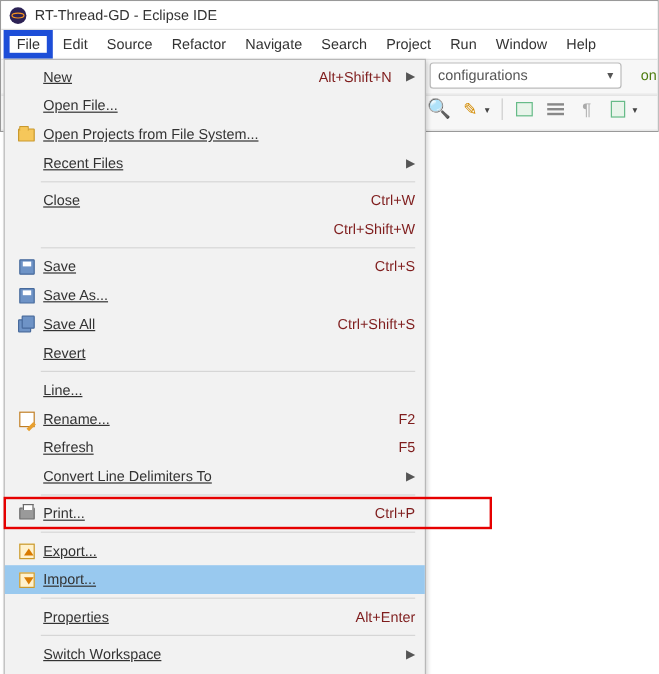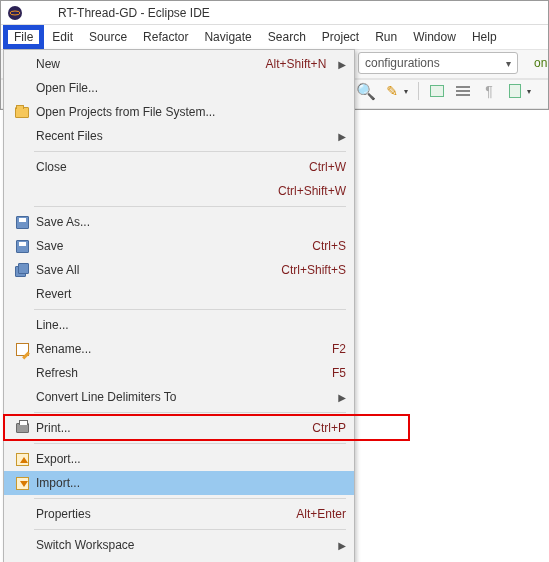--- a/index.html
+++ b/index.html
@@ -1,38 +1,38 @@
 <!DOCTYPE html>
 <html><head>
 <meta charset="utf-8">
 <style>
   * { margin: 0; padding: 0; box-sizing: border-box; font-family: "Segoe UI", Tahoma, sans-serif; font-size: 12px; }
   body { background: #fff; width: 549px; height: 562px; overflow: hidden; }
   .window { border: 1px solid #999; background: #fff; }
-  .titlebar { display: flex; align-items: center; height: 24px; padding: 0 6px; background: #fff; border-bottom: 1px solid #ddd; gap: 29px; }
+  .titlebar { display: flex; align-items: center; height: 24px; padding: 0 6px; background: #fff; border-bottom: 1px solid #ddd; }
   .titlebar .logo { width: 16px; height: 16px; margin-right: 6px; }
   .titlebar .title { color: #333; }
   .menubar { display: flex; align-items: center; height: 24px; padding: 0 2px; background: #fff; }
   .menubar .mitem { padding: 2px 8px; color: #333; cursor: default; }
   .menubar .mitem.active { border: 5px solid #1d4ed8; padding: 0 6px; }
   .toolbar-row { display: flex; align-items: center; height: 30px; background: #f7f7f7; border-top: 1px solid #e4e4e4; border-bottom: 1px solid #e4e4e4; }
   .config-dd { position: absolute; left: 358px; top: 52px; width: 160px; height: 22px; border: 1px solid #bbb; border-radius: 3px; background: #fff; display: flex; align-items: center; padding: 0 6px; justify-content: space-between; color: #555; }
   .config-dd .arrow { font-size: 10px; color: #555; }
   .on-label { position: absolute; left: 534px; top: 56px; color: #4d7c0f; }
   .toolbar2 { position: absolute; left: 358px; top: 82px; display: flex; align-items: center; gap: 10px; }
   .tbicon { width: 16px; height: 16px; display: inline-flex; align-items: center; justify-content: center; }
   .tbsep { width: 1px; height: 18px; background: #ccc; }
   .tb-dd { font-size: 8px; color: #444; margin-left: -6px; }
 
   .dropdown { position: absolute; left: 3px; top: 49px; width: 352px; background: #f2f2f2; border: 1px solid #b8b8b8; box-shadow: 2px 2px 4px rgba(0,0,0,0.2); padding: 2px 0; }
   .menu-row { display: flex; align-items: center; height: 24px; padding: 0 8px; color: #333; }
   .menu-row.hover { background: #99c9ef; }
   .menu-sep { height: 1px; background: #d6d6d6; margin: 3px 8px 3px 30px; }
   .mi-icon { width: 20px; display: flex; align-items: center; justify-content: center; margin-right: 4px; }
-  .mi-label { flex: 1; }
+  .mi-label { flex: 1; text-decoration: underline; }
   .mi-accel { color: #7f1d1d; margin-left: auto; padding-left: 20px; }
   .mi-sub { color: #555; padding-left: 12px; font-size: 10px; }
   .highlight-box { position: absolute; border: 2px solid #e60000; pointer-events: none; }
   .hl-import { left: 3px; top: 414px; width: 407px; height: 27px; }
 
   .icon-folder { width:14px; height:11px; background:#f6c75a; border:1px solid #c9992e; border-radius:1px; position:relative; }
   .icon-folder::before { content:""; position:absolute; top:-3px; left:0; width:6px; height:3px; background:#f6c75a; border:1px solid #c9992e; border-bottom:none; border-radius:1px 1px 0 0; }
   .icon-save { width:13px; height:13px; background:#6e93c6; border:1px solid #476a9c; border-radius:1px; position:relative; }
   .icon-save::after { content:""; position:absolute; left:2px; top:1px; width:7px; height:4px; background:#fff; }
   .icon-saveall { position:relative; width:15px; height:15px; }
@@ -143,28 +143,28 @@
     </div>
     <div class="menu-row">
       <span class="mi-icon"></span>
       <span class="mi-accel">Ctrl+Shift+W</span>
     </div>
     <div class="menu-sep"></div>
     <div class="menu-row">
       <span class="mi-icon">
         <span class="icon-save"></span>
       </span>
-      <span class="mi-label">Save As...</span>
-    </div>
-    <div class="menu-row">
-      <span class="mi-icon">
-        <span class="icon-save"></span>
-      </span>
       <span class="mi-label">Save</span>
       <span class="mi-accel">Ctrl+S</span>
+    </div>
+    <div class="menu-row">
+      <span class="mi-icon">
+        <span class="icon-save"></span>
+      </span>
+      <span class="mi-label">Save As...</span>
     </div>
     <div class="menu-row">
       <span class="mi-icon">
         <span class="icon-saveall">
           <span class="a"></span>
           <span class="b"></span>
         </span>
       </span>
       <span class="mi-label">Save All</span>
       <span class="mi-accel">Ctrl+Shift+S</span>

